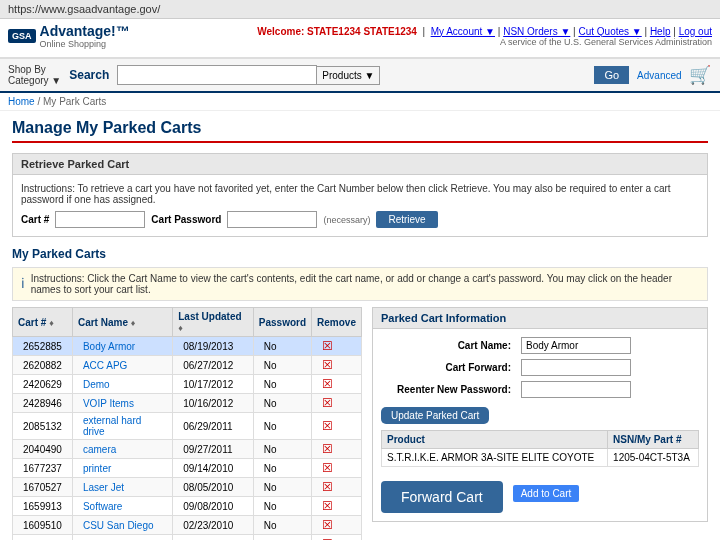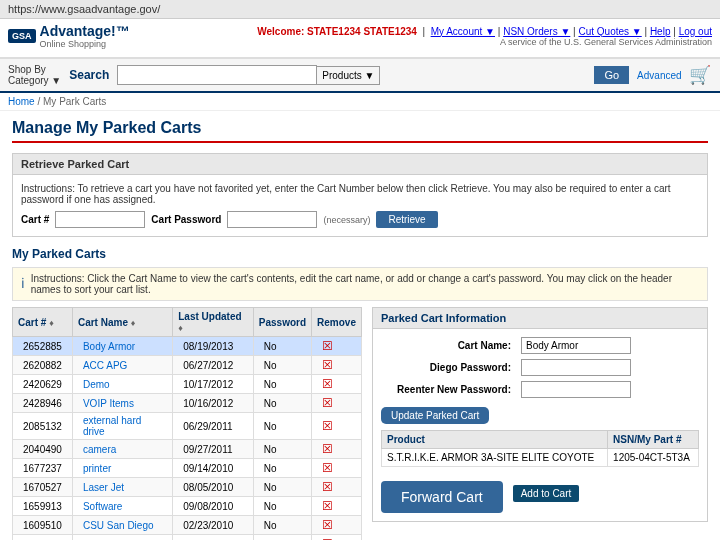--- a/index.html
+++ b/index.html
@@ -340,21 +340,21 @@
       color: #fff;
       border: none;
       padding: 8px 20px;
       font-size: 14px;
       font-weight: normal;
       cursor: pointer;
       border-radius: 4px;
       margin-top: 8px;
     }
     .add-to-cart-btn {
-      background: #0c4a6e;
+      background: #3b82f6;
       color: #fff;
       border: none;
       padding: 3px 8px;
       font-size: 10px;
       cursor: pointer;
       border-radius: 2px;
     }
     .bottom-action-row {
       display: flex;
       align-items: center;
@@ -546,21 +546,21 @@
 
       <div class="right-col">
         <div class="info-panel">
           <div class="info-panel-title">Parked Cart Information</div>
           <div class="info-panel-body">
             <div class="info-row">
               <label>Cart Name:</label>
               <input type="text" value="Body Armor" style="">
             </div>
             <div class="info-row">
-              <label>Diego Password:</label>
+              <label>Cart Forward:</label>
               <input type="text" style="">
             </div>
             <div class="info-row">
               <label>Reenter New Password:</label>
               <input type="text" style="">
             </div>
             <button class="update-btn">Update Parked Cart</button>
 
             <table class="product-table">
               <thead>

